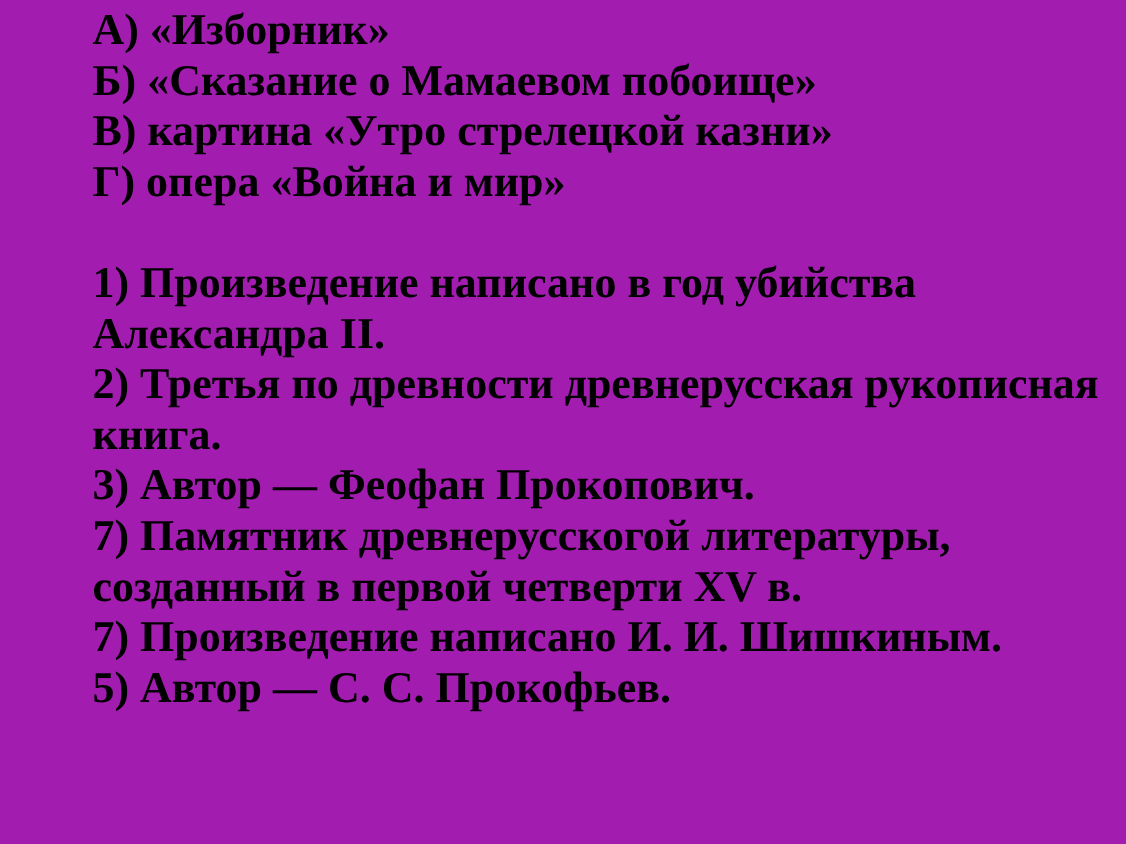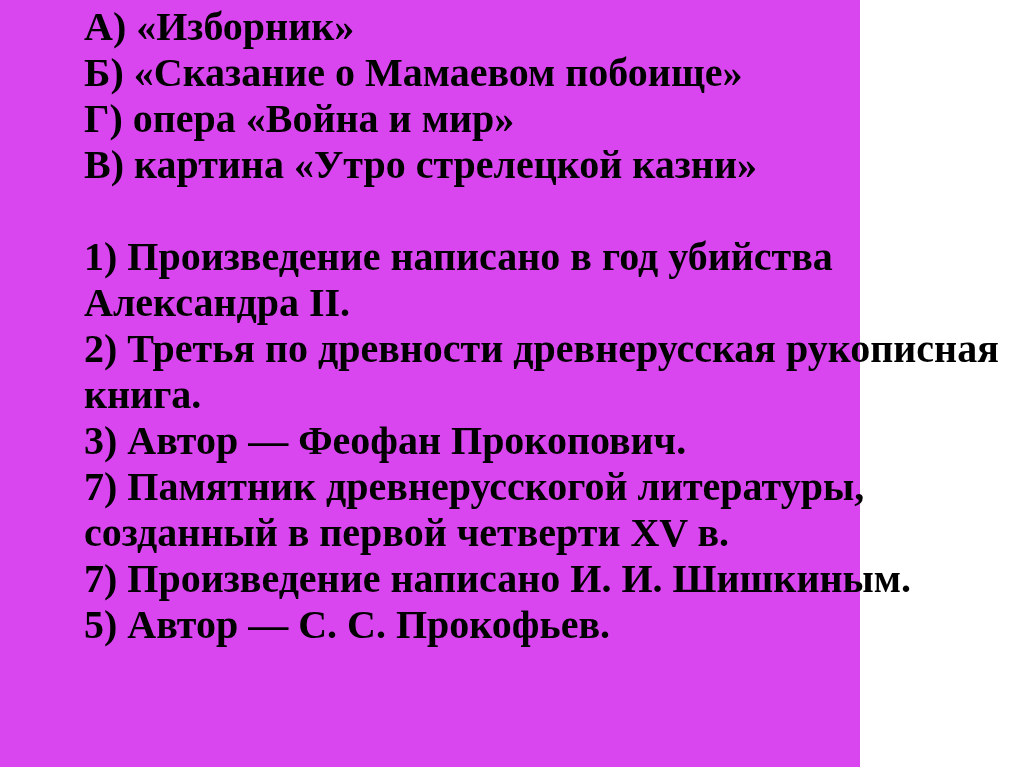--- a/index.html
+++ b/index.html
@@ -7,46 +7,46 @@
       padding: 0;
     }
     body {
       width: 1024px;
       height: 767px;
       background: #ffffff;
       overflow: hidden;
     }
     .slide {
       box-sizing: border-box;
-      width: 860px;
+      width: 1024px;
       height: 767px;
       padding: 4px 20px 0 84px;
-      background: #d946ef;
+      background: #a21caf;
       color: #000000;
       font-family: "Liberation Serif", "DejaVu Serif", serif;
       font-weight: bold;
       font-size: 40px;
       line-height: 46px;
     }
     .line {
       white-space: nowrap;
     }
     .spacer {
       height: 46px;
     }
   </style>
 </head>
 <body>
 
 <div class="slide">
   <div>
     <div class="line">А) «Изборник»</div>
     <div class="line">Б) «Сказание о Мамаевом побоище»</div>
+    <div class="line">В) картина «Утро стрелецкой казни»</div>
     <div class="line">Г) опера «Война и мир»</div>
-    <div class="line">В) картина «Утро стрелецкой казни»</div>
   </div>
 
   <div class="spacer"></div>
 
   <div>
     <div class="line">1) Произведение написано в год убийства</div>
     <div class="line">Александра II.</div>
     <div class="line">2) Третья по древности древнерусская рукописная</div>
     <div class="line">книга.</div>
     <div class="line">3) Автор — Феофан Прокопович.</div>

